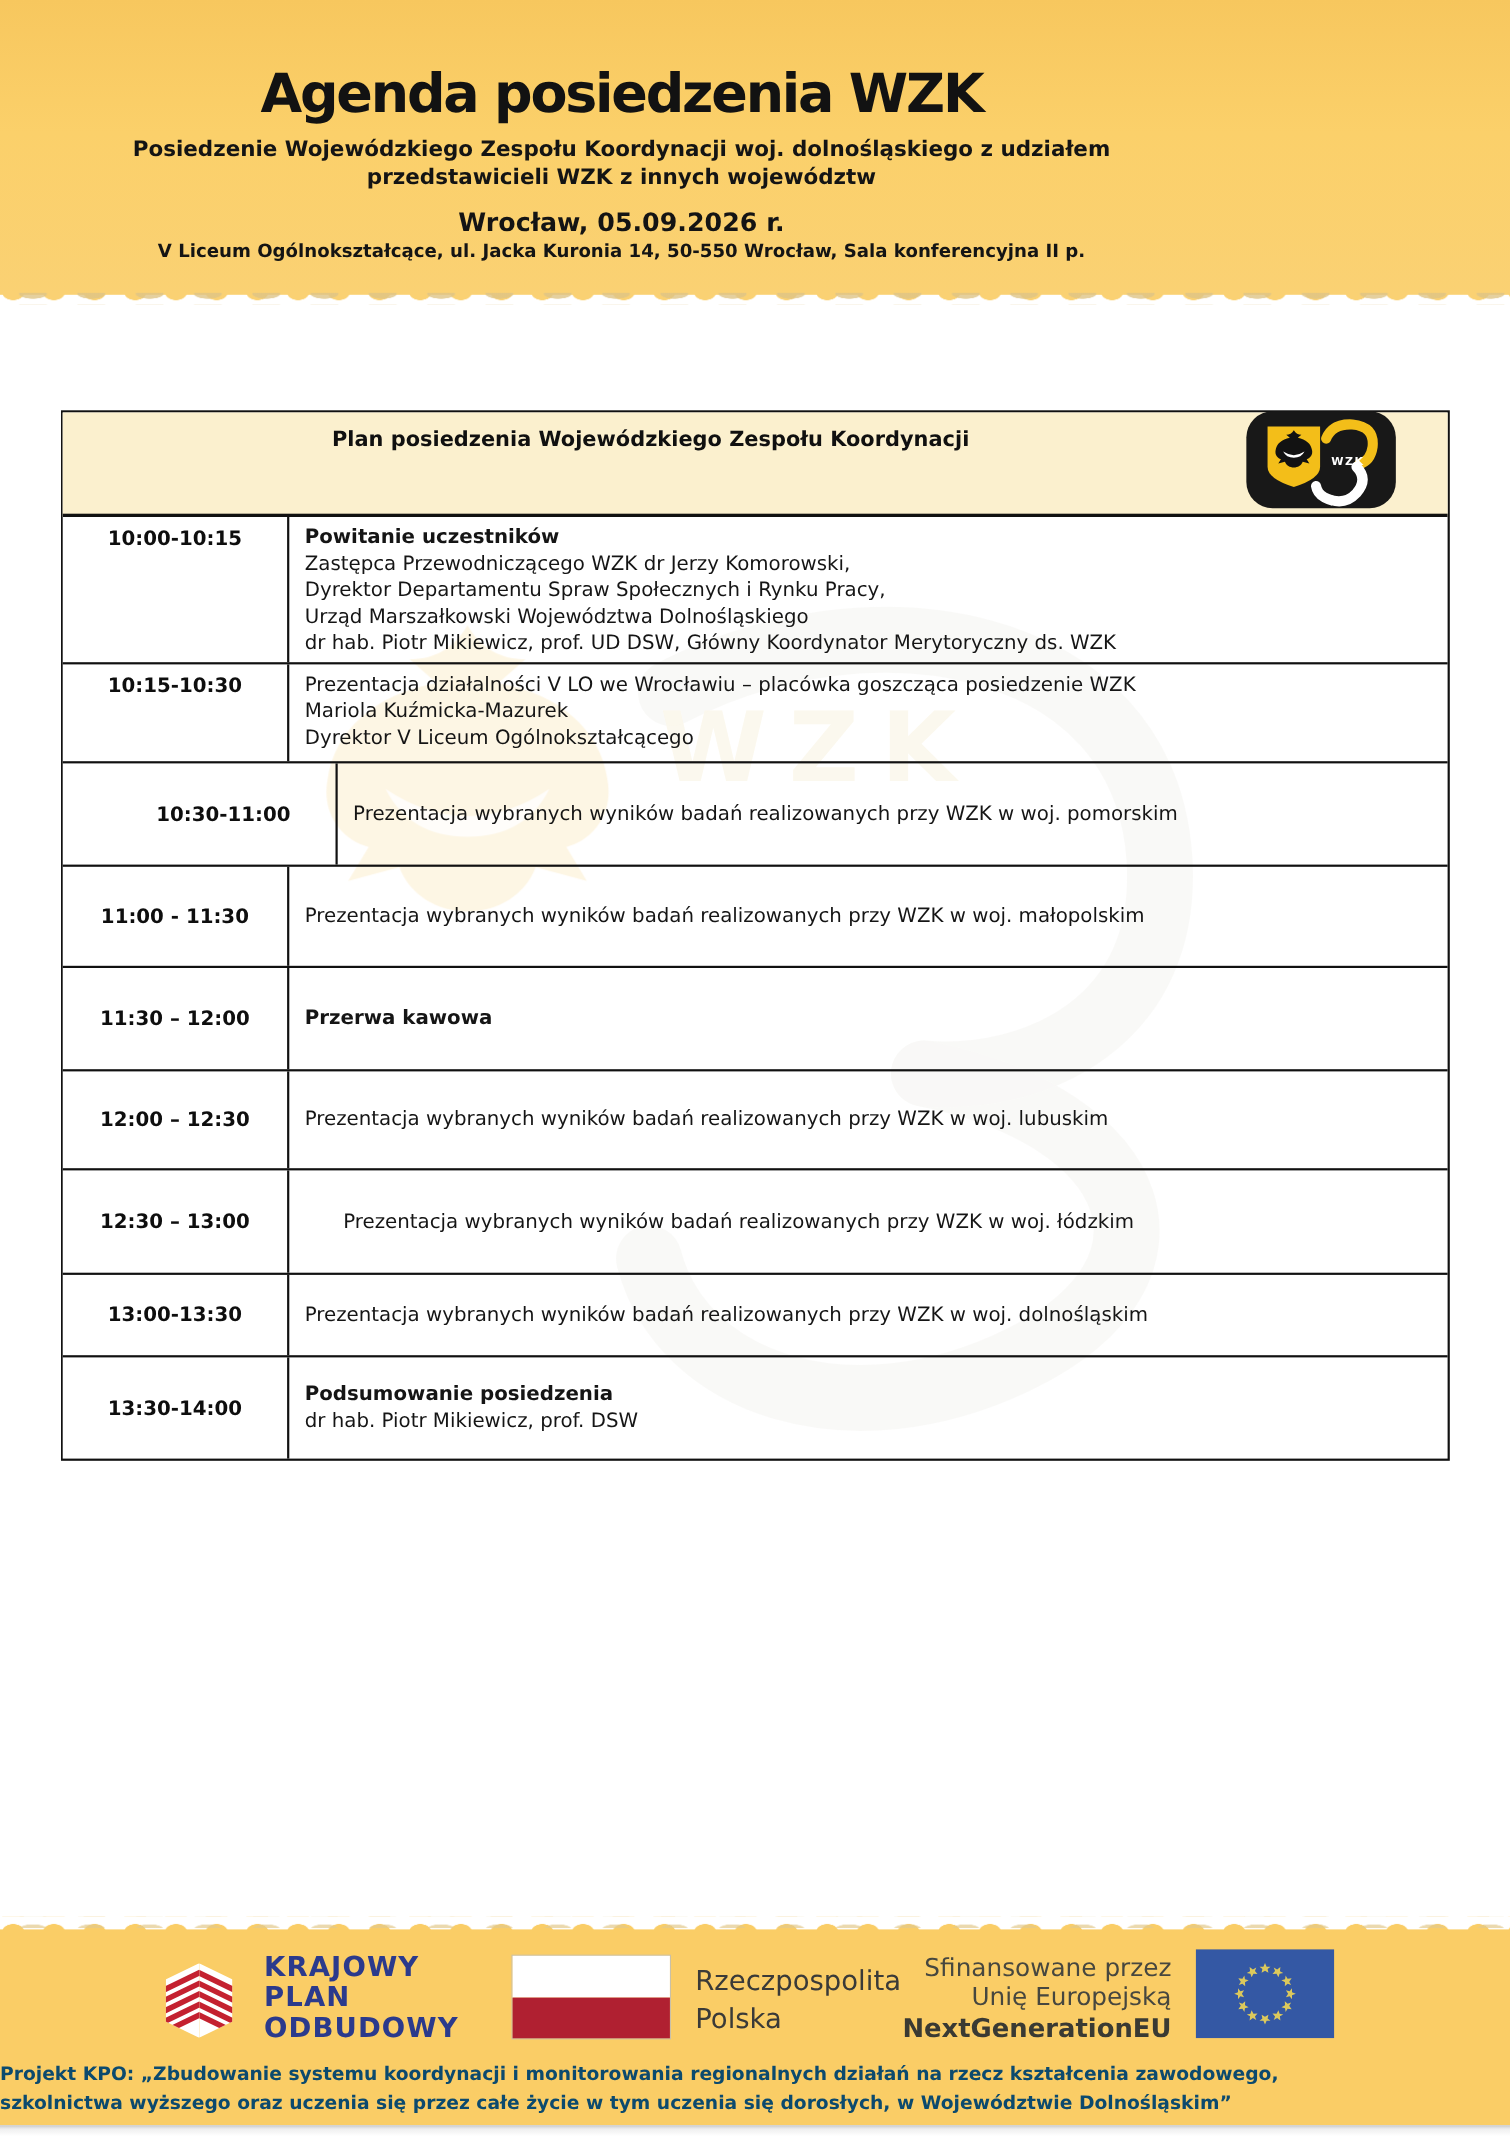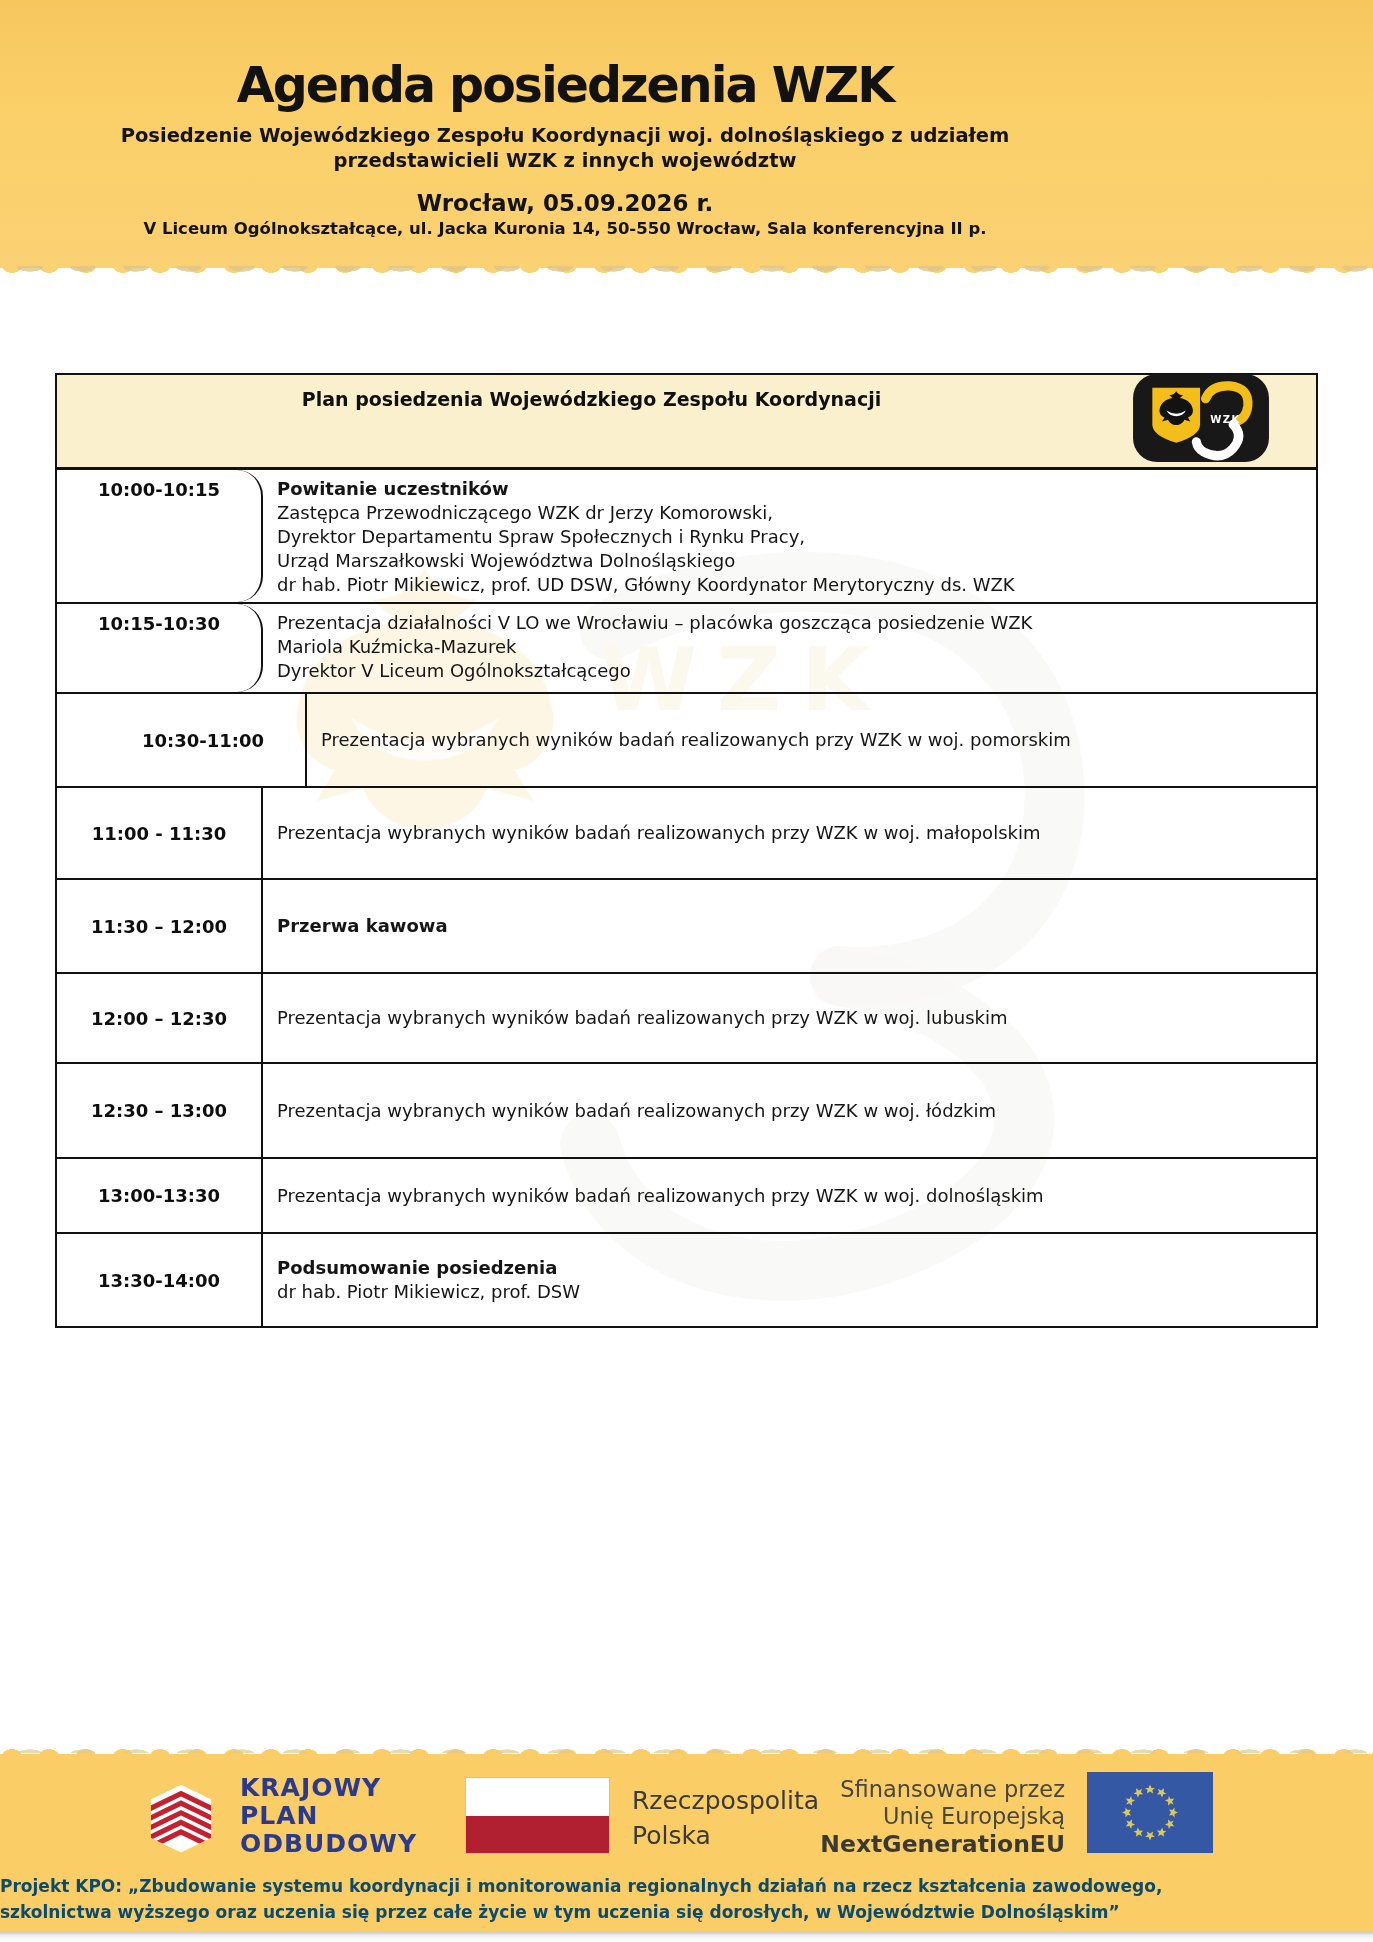--- a/index.html
+++ b/index.html
@@ -35,25 +35,25 @@
           display:flex;align-items:center;justify-content:center;color:#0e0e0e;}
   .t-desc{flex:1;padding:6px 14px;font-size:18px;line-height:1.33;display:flex;flex-direction:column;
           justify-content:center;color:#151515;}
   .bold-line{font-weight:bold;}
   .t-body .t-row:nth-child(1){height:134px;}
   .t-body .t-row:nth-child(2){height:90px;}
   .t-body .t-row:nth-child(3){height:94px;padding-left:44px;}
   .t-body .t-row:nth-child(4){height:92px;}
   .t-body .t-row:nth-child(5){height:94px;}
   .t-body .t-row:nth-child(6){height:90px;}
-  .t-body .t-row:nth-child(7){height:95px;}
+  .t-body .t-row:nth-child(7){height:95px;gap:35px;}
   .t-body .t-row:nth-child(8){height:75px;}
   .t-body .t-row:nth-child(9){height:92px;}
   .t-body .t-row:nth-child(-n+2) .t-desc{justify-content:flex-start;padding-top:7px;}
-  .t-body .t-row:nth-child(-n+2) .t-time{align-items:flex-start;padding-top:9px;border-radius:26px;}
+  .t-body .t-row:nth-child(-n+2) .t-time{align-items:flex-start;padding-top:9px;}
 
   
   .footer-band{position:absolute;left:0;top:1754px;width:100%;height:178px;background:#FACD66;}
   .torn-t{position:absolute;top:1742px;left:0;width:100%;height:14px;
           background:
             radial-gradient(ellipse 22px 8px at 30px 12px, rgba(226,201,140,.7) 55%, rgba(232,205,140,0) 60%) repeat-x,
             radial-gradient(ellipse 16px 11px at 12px 14px, #FACD66 60%, rgba(250,205,102,0) 64%) repeat-x;
           background-size:53px 11px,37px 14px;}
   .kpo{position:absolute;left:140px;top:20px;display:flex;gap:18px;align-items:center;}
   .kpo-icon{width:82px;height:80px;}

